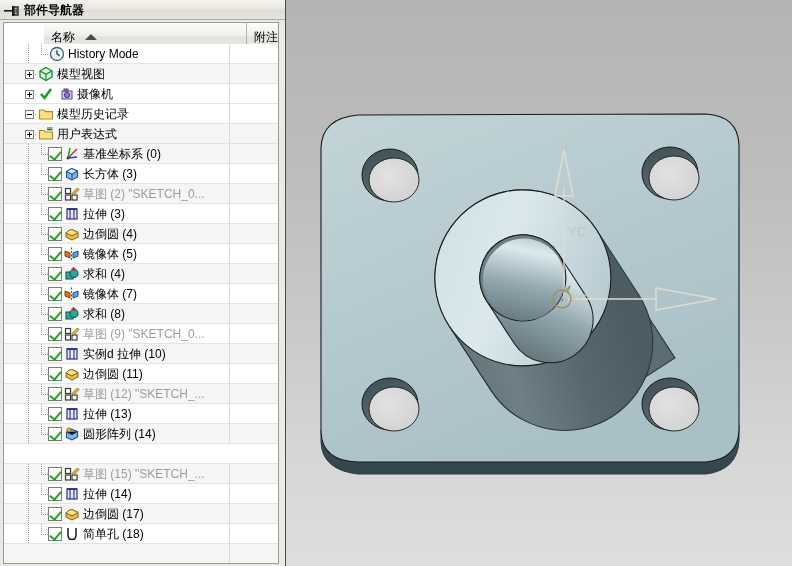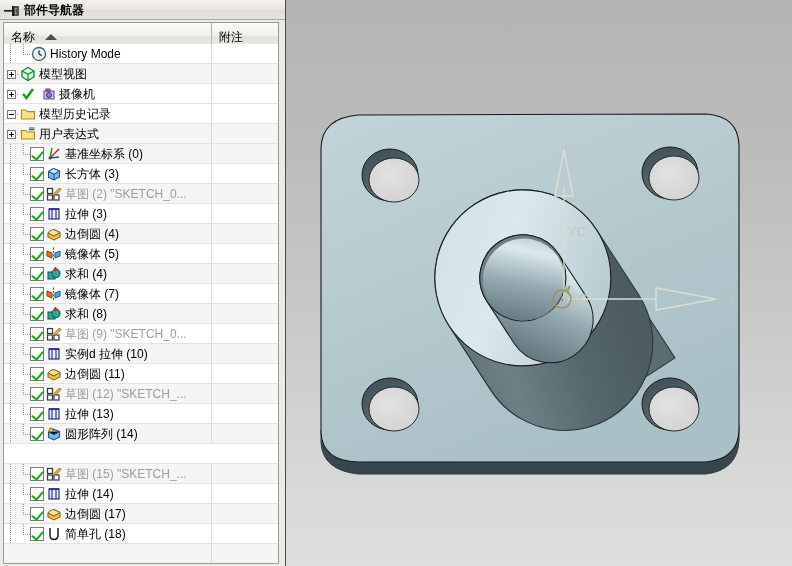--- a/index.html
+++ b/index.html
@@ -36,39 +36,41 @@
   .tree-frame{
     position:absolute;left:3px;top:22px;right:6px;bottom:2px;
     border:1px solid #9b9b93;border-right:1px solid #9b9b93;
     background:#fff;box-sizing:border-box;overflow:hidden;
   }
   .col-head{
     display:flex;height:29px;
     background:linear-gradient(to bottom,#fbfbfa 0%,#f0efec 45%,#e3e2dd 50%,#ebeae6 100%);
     border-bottom:1px solid #a4a49c;
     box-sizing:border-box;
+    margin-left:40px;
   }
   .col{
     display:flex;align-items:center;
     font-size:12px;color:#000;font-weight:normal;
     padding-left:7px;box-sizing:border-box;white-space:nowrap;
     position:relative;
   }
   .col.name{width:208px;border-right:1px solid #b3b3ab;}
   .col.note{flex:1;}
   .sort-tri{
     margin-left:10px;width:0;height:0;
     border-left:6px solid transparent;border-right:6px solid transparent;
     border-bottom:6px solid #4d4d4d;
   }
 
   .tree-body{position:absolute;top:21px;left:0;right:0;bottom:0;background:#fff;}
   .row{
     position:relative;height:20px;display:flex;align-items:flex-start;
     box-sizing:border-box;
+    padding-left:18px;
   }
   .row.alt{background:#f5f5f5;}
   .row .namecell{
     width:208px;height:20px;display:flex;align-items:center;
     border-right:1px solid #dadad6;box-sizing:border-box;
     overflow:hidden;white-space:nowrap;
   }
   .row .notecell{flex:1;height:20px;}
   .rowline{
     position:absolute;left:0;right:0;bottom:0;height:1px;background:#e3e3e0;

